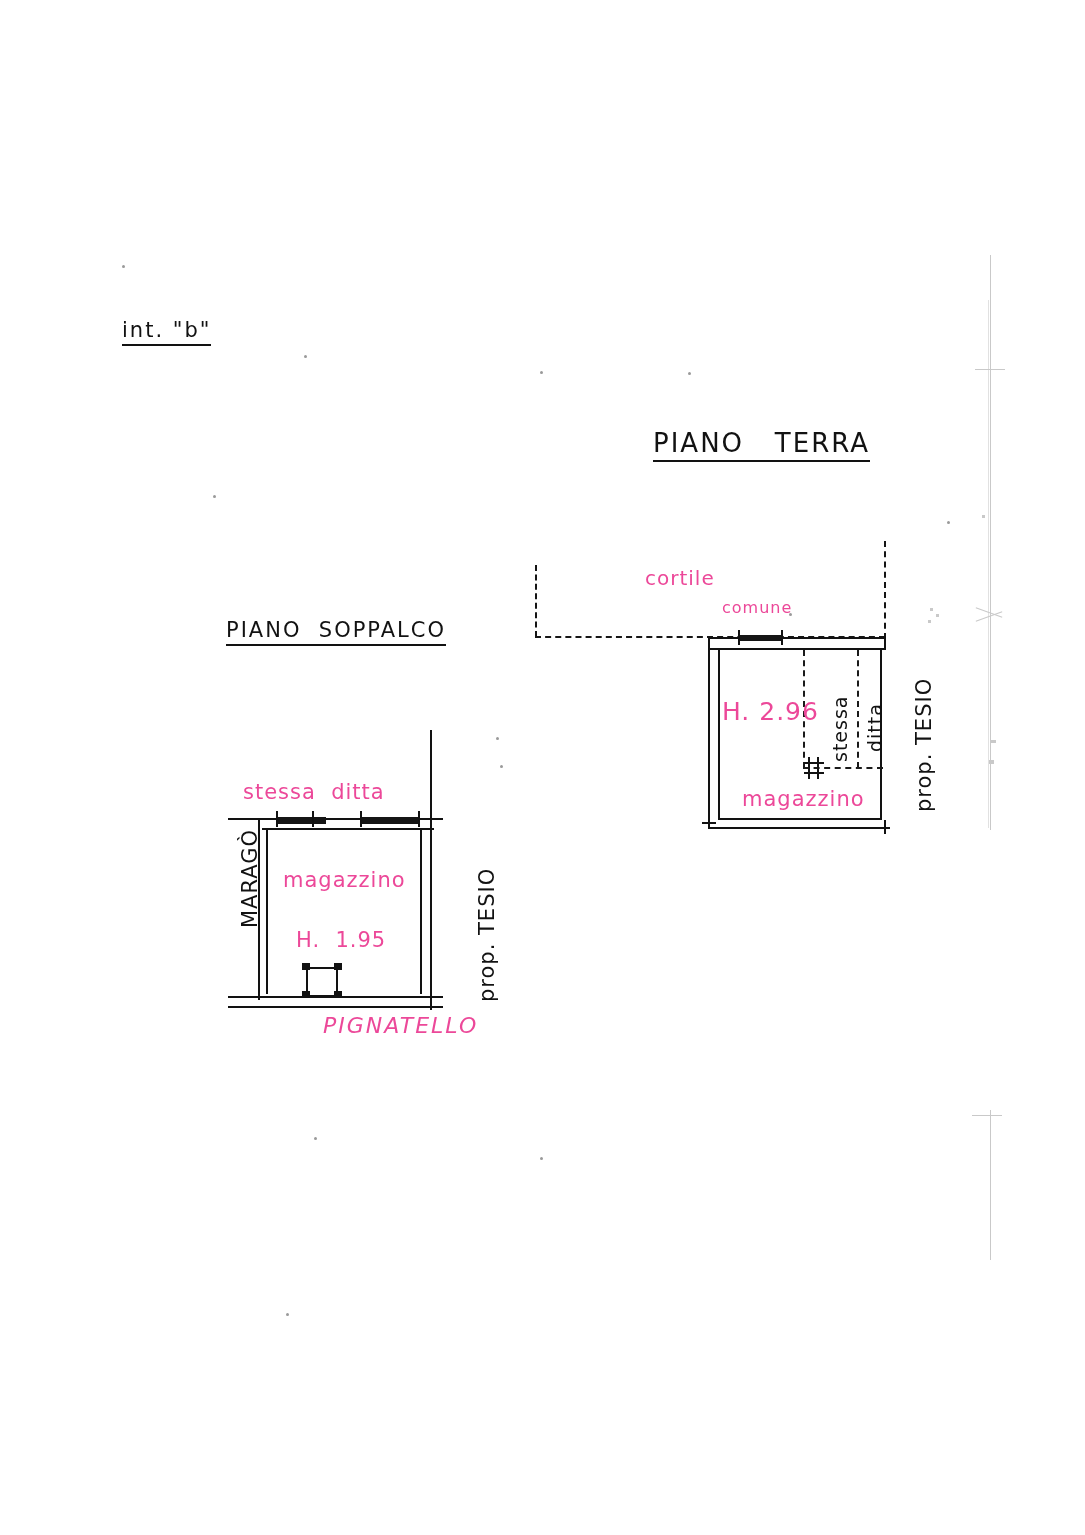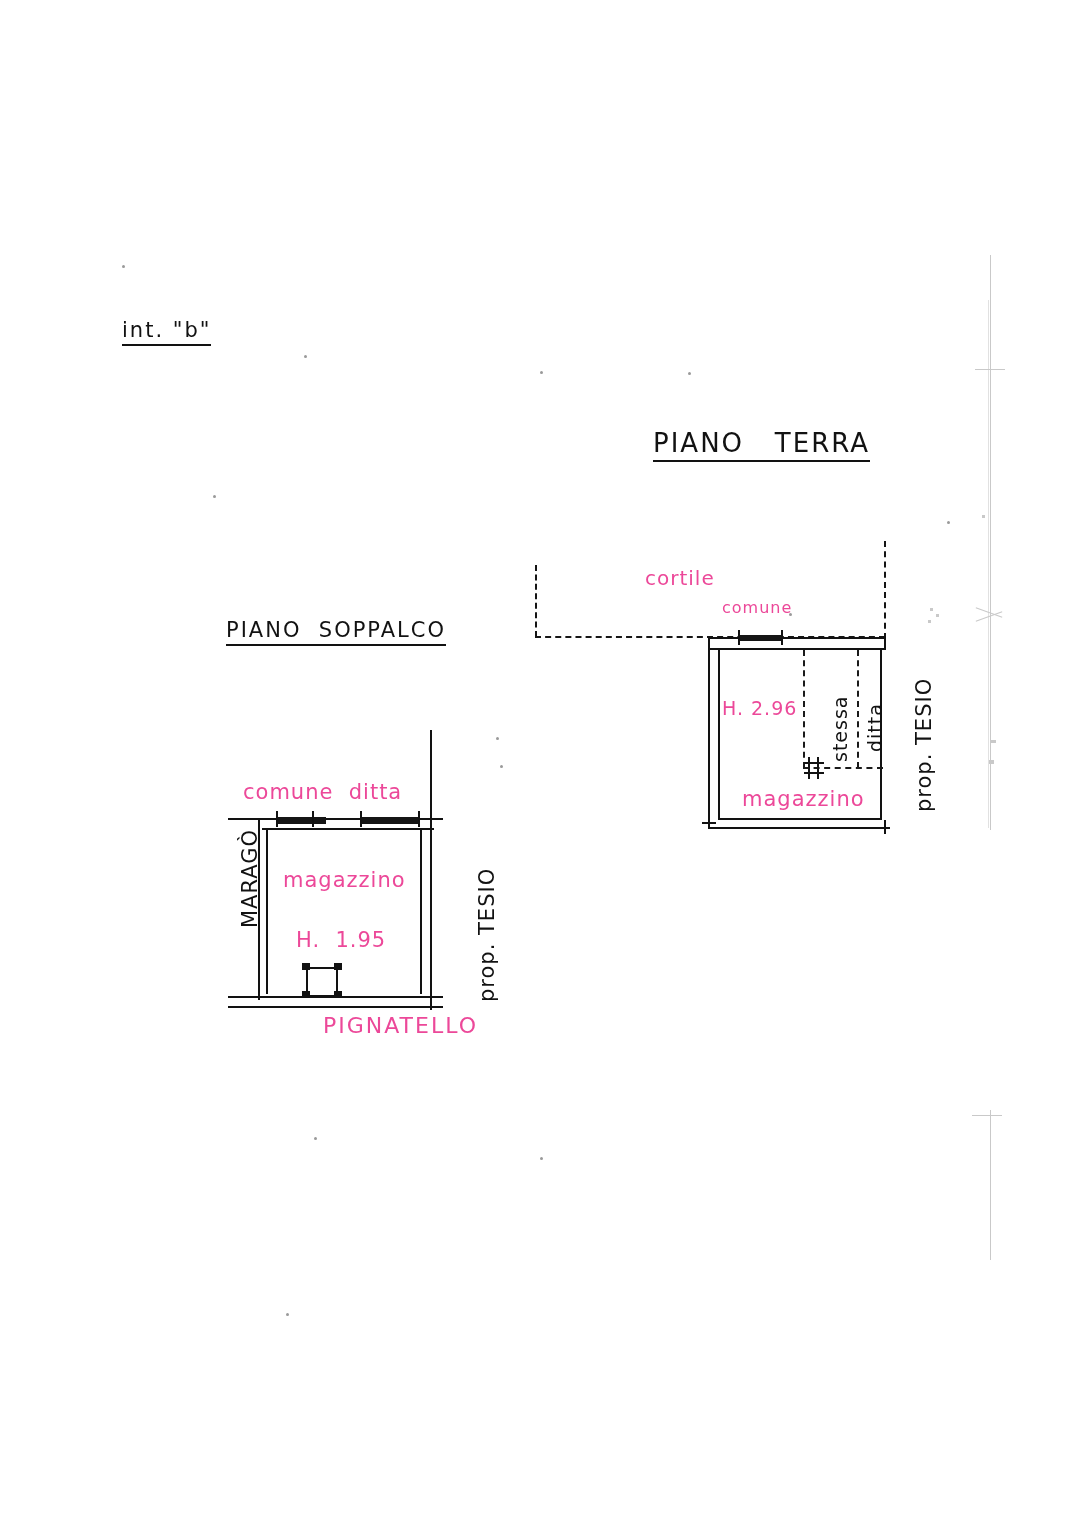--- a/index.html
+++ b/index.html
@@ -123,32 +123,32 @@
   <div class="dash-v-thin" style="left:857px; top:650px; height:118px;"></div>
 
   <div class="vert" style="left:829px; top:762px; font-size:19px;">stessa</div>
   <div class="vert" style="left:864px; top:752px; font-size:19px;">ditta</div>
 
   <div class="tick" style="left:804px; top:762px; width:20px; height:2px;"></div>
   <div class="tick" style="left:804px; top:772px; width:20px; height:2px;"></div>
   <div class="tick" style="left:808px; top:757px; width:2px; height:22px;"></div>
   <div class="tick" style="left:817px; top:757px; width:2px; height:22px;"></div>
 
-  <div class="label" style="left:722px; top:697px; font-size:19px;">H. 2.96</div>
+  <div class="label" style="left:722px; top:697px; font-size:25px;">H. 2.96</div>
   <div class="label" style="left:742px; top:787px; font-size:21px;">magazzino</div>
 
   <div class="vert" style="left:912px; top:812px; font-size:21px;">prop. TESIO</div>
 
   <div class="tick" style="left:884px; top:636px; width:2px; height:14px;"></div>
   <div class="tick" style="left:884px; top:820px; width:2px; height:14px;"></div>
   <div class="tick" style="left:702px; top:822px; width:14px; height:2px;"></div>
 
   <div class="title-underlined" style="left:178px; top:618px; font-size:21px;margin-left:48px;">PIANO  SOPPALCO</div>
 
-  <div class="label" style="left:243px; top:780px; font-size:21px;">comune  ditta</div>
+  <div class="label" style="left:243px; top:780px; font-size:21px;">stessa  ditta</div>
 
   <div class="ln" style="left:430px; top:730px; width:2px; height:100px;"></div>
 
   <div class="ln" style="left:228px; top:818px; width:215px; height:2px;"></div>
   <div class="ln" style="left:262px; top:828px; width:172px; height:2px;"></div>
 
   <div class="opening" style="left:278px; top:817px; width:48px; height:7px;"></div>
   <div class="opening" style="left:362px; top:817px; width:58px; height:7px;"></div>
   <div class="tick" style="left:276px; top:811px; width:2px; height:16px;"></div>
   <div class="tick" style="left:312px; top:811px; width:2px; height:16px;"></div>
@@ -168,21 +168,21 @@
   <div class="label" style="left:296px; top:928px; font-size:21px;">H.  1.95</div>
 
   <div class="sq-sym" style="left:306px; top:967px; width:32px; height:30px;"></div>
   <div class="tick" style="left:302px; top:963px; width:8px; height:7px;"></div>
   <div class="tick" style="left:334px; top:963px; width:8px; height:7px;"></div>
   <div class="tick" style="left:302px; top:991px; width:8px; height:7px;"></div>
   <div class="tick" style="left:334px; top:991px; width:8px; height:7px;"></div>
 
   <div class="vert" style="left:238px; top:928px; font-size:21px;">MARAGÒ</div>
   <div class="vert" style="left:475px; top:1002px; font-size:21px;">prop. TESIO</div>
-  <div class="label" style="left:323px; top:1013px; font-size:22px; letter-spacing:2px; overflow:hidden; height:22px;">PIGNATELLO</div>
+  <div class="label" style="left:323px; top:1013px; font-size:22px; letter-spacing:2px; overflow:hidden; height:22px;font-style:italic;">PIGNATELLO</div>
 
   <div class="faint" style="left:990px; top:255px; width:1px; height:575px;"></div>
   <div class="faint" style="left:988px; top:300px; width:1px; height:528px; opacity:.55;"></div>
   <div class="faint" style="left:975px; top:369px; width:30px; height:1px;"></div>
   <div class="faint" style="left:975px; top:612px; width:28px; height:1px; transform:rotate(20deg);"></div>
   <div class="faint" style="left:975px; top:616px; width:28px; height:1px; transform:rotate(-20deg);"></div>
   <div class="faint" style="left:990px; top:1110px; width:1px; height:150px;"></div>
   <div class="faint" style="left:972px; top:1115px; width:30px; height:1px;"></div>
   <div class="faint" style="left:982px; top:515px; width:3px; height:3px;"></div>
   <div class="faint" style="left:930px; top:608px; width:3px; height:3px;"></div>

